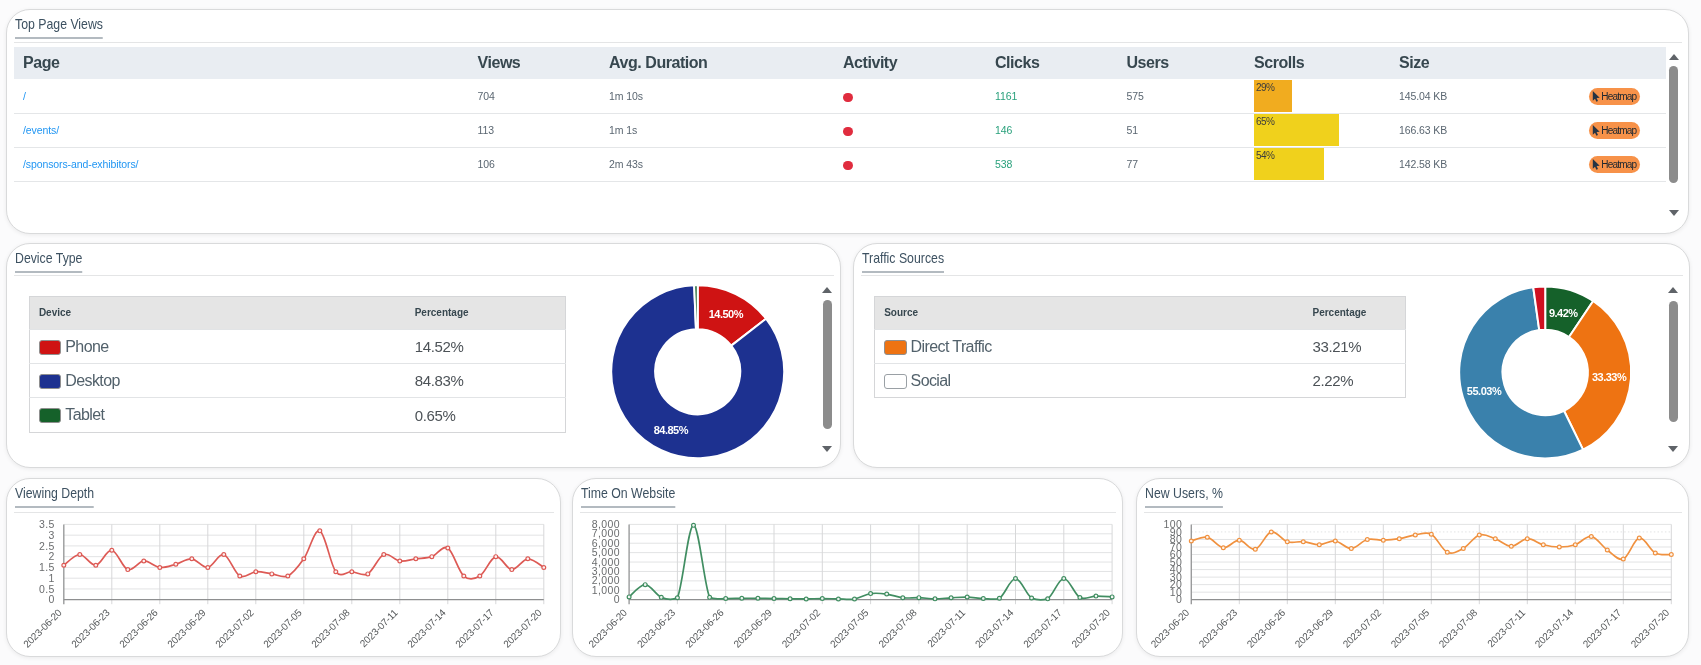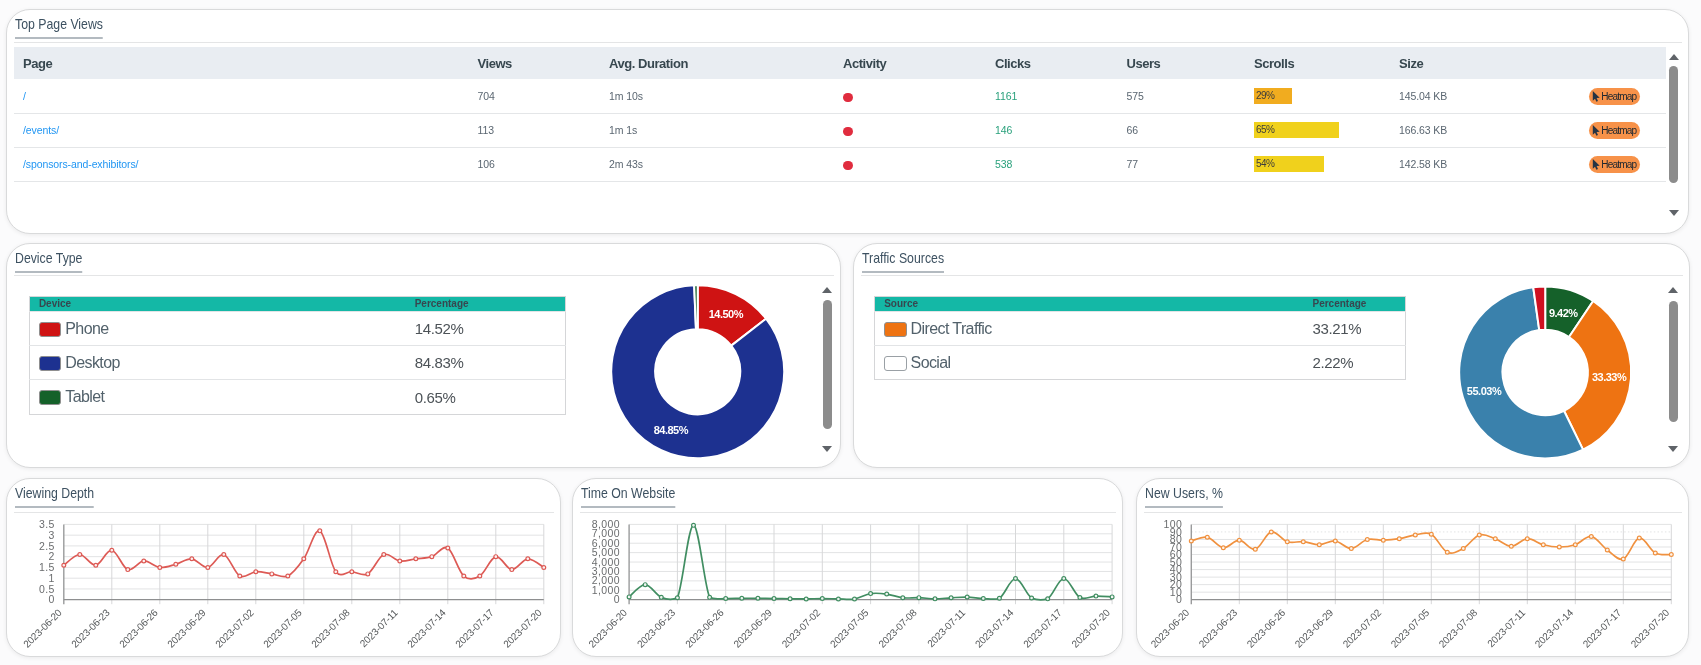--- a/index.html
+++ b/index.html
@@ -1,29 +1,29 @@
 <!DOCTYPE html>
 <html><head><meta charset="utf-8"><style>
 *{margin:0;padding:0;box-sizing:border-box}
 html,body{width:1701px;height:665px;background:#fbfbfc;font-family:"Liberation Sans",sans-serif;overflow:hidden;position:relative}
 .panel{position:absolute;background:#fff;border:1px solid #d9dadb;border-radius:24px;box-shadow:0 1px 4px rgba(0,0,0,.07)}
 .ptitle{position:absolute;left:8px;top:4.5px;font-size:15px;color:#3d5161;padding-bottom:5px;border-bottom:2px solid #b3bac0;white-space:nowrap;transform:scaleX(.82);transform-origin:0 0}
 .prule{position:absolute;left:6.5px;right:6.5px;border-top:1px solid #e4e5e6}
 
 .ttab{border-collapse:collapse;table-layout:fixed;position:absolute;left:7px;top:37px;width:1652px}
-.ttab th{background:#e9edf2;color:#37474f;font-size:13px;letter-spacing:-0.45px;text-align:left;font-weight:bold;height:32.4px;padding:0 0 0 9px;vertical-align:middle}
+.ttab th{background:#e9edf2;color:#37474f;font-size:16px;letter-spacing:-0.45px;text-align:left;font-weight:bold;height:32.4px;padding:0 0 0 9px;vertical-align:middle}
 .ttab td{height:33.9px;font-size:10.5px;letter-spacing:-0.1px;color:#5a6671;padding:0 0 0 9px;vertical-align:middle;border-bottom:1px solid #e4e6e8}
 .ttab a{color:#2196f3}
 .ttab td.cl{color:#2aa17c}
 .dot{display:inline-block;width:9.5px;height:9.5px;border-radius:50%;background:#e02c3e;vertical-align:middle}
-.bar{display:inline-block;height:16px;line-height:16px;font-size:10px;letter-spacing:-0.5px;color:#3c3c3c;padding-left:2px;vertical-align:middle}
+.bar{display:inline-block;height:32px;line-height:16px;font-size:10px;letter-spacing:-0.5px;color:#3c3c3c;padding-left:2px;vertical-align:middle}
 .pill{display:inline-flex;align-items:center;justify-content:center;width:51px;height:17px;margin-left:1.5px;border-radius:8.5px;background:#f79249;font-size:10px;letter-spacing:-0.8px;color:#1b2630}
 
 .mtab{border-collapse:collapse;table-layout:fixed;border:1px solid #d5d6d8}
-.mtab th{background:#14b8a6;color:#37474f;font-size:10px;text-align:left;font-weight:bold;height:15px;padding:0 0 0 9px;vertical-align:middle}
+.mtab th{background:#e5e5e5;color:#37474f;font-size:10px;text-align:left;font-weight:bold;height:33px;padding:0 0 0 9px;vertical-align:middle}
 .mtab td{height:34.3px;vertical-align:middle;padding:0 0 0 9px;border-top:1px solid #e2e4e6}
 .mtab td.lab{font-size:16px;letter-spacing:-0.6px;color:#52616b}
 .mtab td.val{font-size:15px;letter-spacing:-0.35px;color:#4c5257}
 .sw{display:inline-block;width:22.4px;height:15px;border-radius:3px;border:1px solid #8f8f8f;vertical-align:middle;margin-right:4px}
 
 .sb-thumb{position:absolute;width:9px;border-radius:4.5px;background:#8c8c8c}
 .tri-up{position:absolute;width:0;height:0;border-left:5px solid transparent;border-right:5px solid transparent;border-bottom:6px solid #5f6368}
 .tri-dn{position:absolute;width:0;height:0;border-left:5px solid transparent;border-right:5px solid transparent;border-top:6px solid #5f6368}
 svg text{font-family:"Liberation Sans",sans-serif}
 </style></head>
@@ -58,21 +58,21 @@
           <td><span class="pill"><svg width="8" height="11" viewBox="0 0 8 11" style="margin-right:1.5px">
                 <path d="M0.8 0 L0.8 9.8 L3 7.7 L4.4 10.7 L6 9.9 L4.6 6.9 L7.7 6.7 Z" fill="#273444"></path>
               </svg>Heatmap</span></td>
         </tr>
         <tr>
           <td><a>/events/</a></td>
           <td>113</td>
           <td>1m 1s</td>
           <td><span class="dot"></span></td>
           <td class="cl">146</td>
-          <td>66</td>
+          <td>51</td>
           <td><span class="bar" style="width:84.5px;background:#f0d11c">65%</span></td>
           <td>166.63 KB</td>
           <td><span class="pill"><svg width="8" height="11" viewBox="0 0 8 11" style="margin-right:1.5px">
                 <path d="M0.8 0 L0.8 9.8 L3 7.7 L4.4 10.7 L6 9.9 L4.6 6.9 L7.7 6.7 Z" fill="#273444"></path>
               </svg>Heatmap</span></td>
         </tr>
         <tr>
           <td><a>/sponsors-and-exhibitors/</a></td>
           <td>106</td>
           <td>2m 43s</td>

